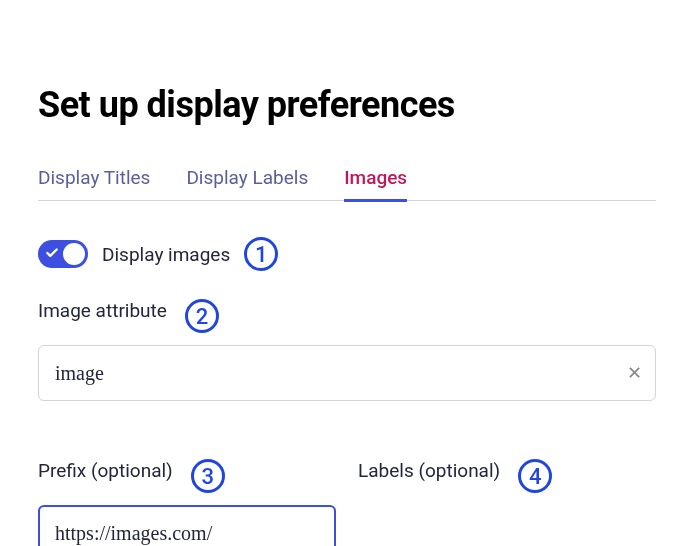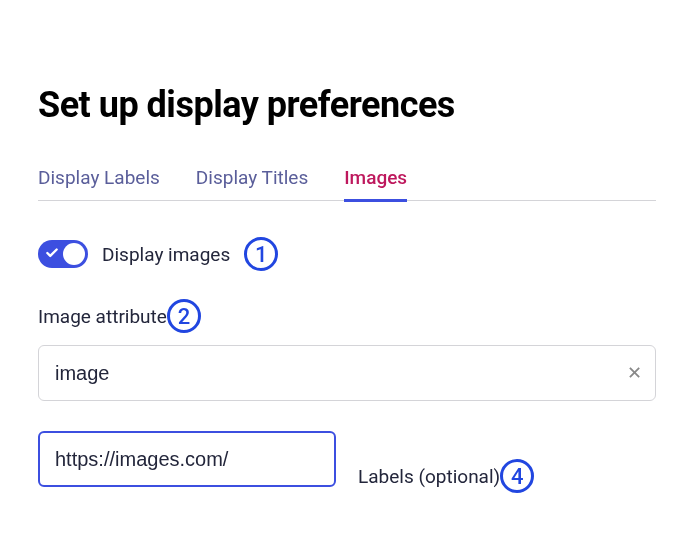--- a/index.html
+++ b/index.html
@@ -83,37 +83,36 @@
     }
     .toggle-label {
       font-size: 19px;
       color: #23263b;
     }
     .field-label {
       font-size: 19px;
       color: #23263b;
       margin-bottom: 12px;
       display: flex;
-      align-items: center;
-      gap: 0;
+      gap: 18px;
       margin-top: 28px;
     }
     .input-wrapper {
       position: relative;
       margin-bottom: 30px;
     }
     .text-input {
       width: 100%;
       height: 56px;
       border: 1px solid #d4d4d8;
       border-radius: 6px;
       padding: 0 44px 0 16px;
       font-size: 20px;
       color: #23263b;
-      font-family: Liberation Sans, sans-serif;
+      font-family: Liberation Serif, serif;
       outline: none;
     }
     .text-input:focus, .text-input.focused {
       border: 2px solid #3c4fe0;
       padding-left: 15px;
     }
     .clear-btn {
       position: absolute;
       right: 14px;
       top: 50%;
@@ -147,22 +146,22 @@
     .annotation.pos1 {
       position: relative;
     }
   </style>
 </head>
 <body>
 
 <h1 class="page-title">Set up display preferences</h1>
 
 <div class="tabs">
+  <div class="tab">Display Titles</div>
   <div class="tab">Display Labels</div>
-  <div class="tab">Display Titles</div>
   <div class="tab active">Images</div>
 </div>
 
 <div class="toggle-row">
   <div class="toggle">
     <span class="toggle-check">
       <svg width="14" height="14" viewBox="0 0 24 24" fill="none" stroke="white" stroke-width="4" stroke-linecap="round" stroke-linejoin="round">
           <polyline points="20 6 9 17 4 12"></polyline>
         </svg>
     </span>
@@ -176,20 +175,24 @@
   <span>Image attribute</span>
   <span class="annotation">2</span>
 </div>
 <div class="input-wrapper">
   <input type="text" class="text-input" value="image" style="">
   <span class="clear-btn">✕</span>
 </div>
 
 <div class="two-col">
   <div class="col">
+    <div class="field-label">
+      <span>Prefix (optional)</span>
+      <span class="annotation">3</span>
+    </div>
     <div class="input-wrapper" style="margin-bottom:0;">
       <input type="text" class="text-input focused" value="https://images.com/" style="">
     </div>
   </div>
   <div class="col">
     <div class="field-label">
       <span>Labels (optional)</span>
       <span class="annotation">4</span>
     </div>
   </div>

